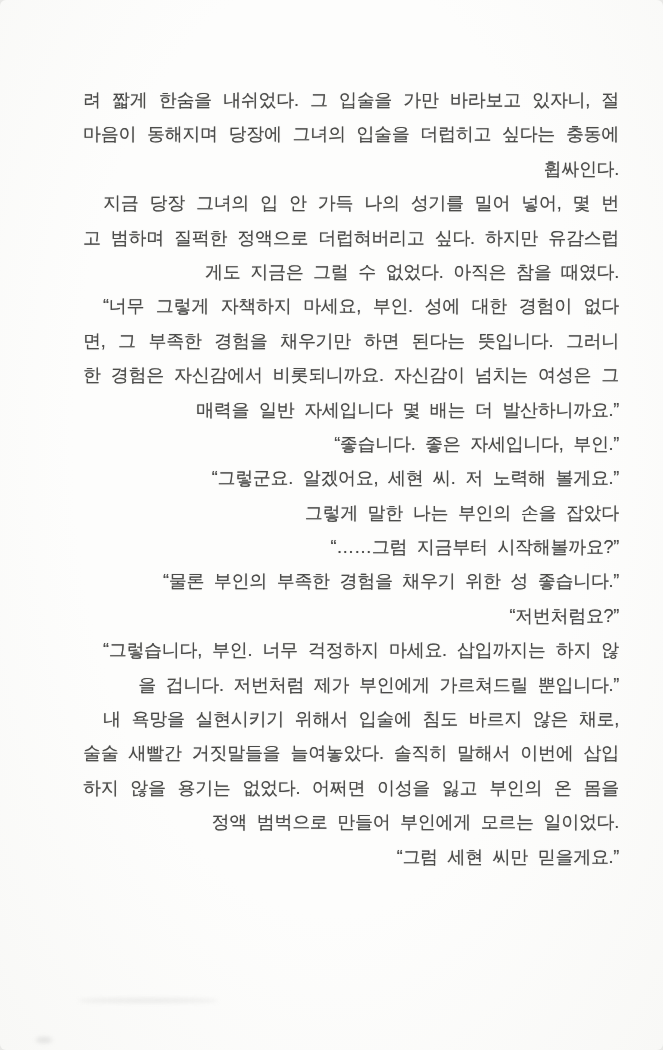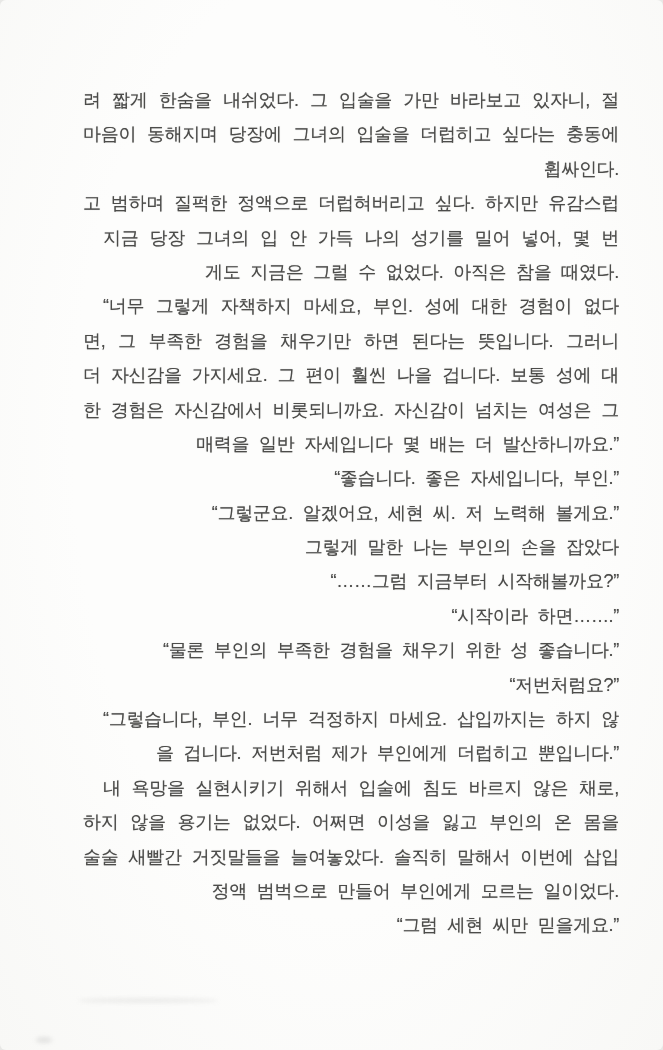--- a/index.html
+++ b/index.html
@@ -68,40 +68,38 @@
 </style>
 </head>
 <body>
 
 <div class="page" style="color: rgb(76, 76, 74);">
 
   <div class="text-block" id="lines-container">
       <div class="line justify">려 짧게 한숨을 내쉬었다. 그 입술을 가만 바라보고 있자니, 절로</div>
       <div class="line justify">마음이 동해지며 당장에 그녀의 입술을 더럽히고 싶다는 충동에</div>
       <div class="line">휩싸인다.</div>
+      <div class="line indent justify">지금 당장 그녀의 입 안 가득 나의 성기를 밀어 넣어, 몇 번이</div>
       <div class="line justify">고 범하며 질퍽한 정액으로 더럽혀버리고 싶다. 하지만 유감스럽</div>
-      <div class="line indent justify">지금 당장 그녀의 입 안 가득 나의 성기를 밀어 넣어, 몇 번이</div>
       <div class="line">게도 지금은 그럴 수 없었다. 아직은 참을 때였다.</div>
       <div class="line indent justify">“너무 그렇게 자책하지 마세요, 부인. 성에 대한 경험이 없다</div>
       <div class="line justify">면, 그 부족한 경험을 채우기만 하면 된다는 뜻입니다. 그러니 좀</div>
-      <div class="line justify">더 자신감을 가지세요. 그 편이 훨씬 나을 겁니다. 보통 성에 대</div>
       <div class="line justify">한 경험은 자신감에서 비롯되니까요. 자신감이 넘치는 여성은 그</div>
       <div class="line">매력을 일반 자세입니다 몇 배는 더 발산하니까요.”</div>
       <div class="line indent">“좋습니다. 좋은 자세입니다, 부인.”</div>
       <div class="line indent">“그렇군요. 알겠어요, 세현 씨. 저 노력해 볼게요.”</div>
       <div class="line indent">그렇게 말한 나는 부인의 손을 잡았다</div>
       <div class="line indent">“……그럼 지금부터 시작해볼까요?”</div>
-      <div class="line indent">“시작이라 하면…….”</div>
       <div class="line indent">“물론 부인의 부족한 경험을 채우기 위한 성 좋습니다.”</div>
       <div class="line indent">“저번처럼요?”</div>
       <div class="line indent justify">“그렇습니다, 부인. 너무 걱정하지 마세요. 삽입까지는 하지 않</div>
-      <div class="line">을 겁니다. 저번처럼 제가 부인에게 더럽히고 뿐입니다.”</div>
+      <div class="line">을 겁니다. 저번처럼 제가 부인에게 가르쳐드릴 뿐입니다.”</div>
       <div class="line indent justify">내 욕망을 실현시키기 위해서 입술에 침도 바르지 않은 채로,</div>
+      <div class="line justify">술술 새빨간 거짓말들을 늘여놓았다. 솔직히 말해서 이번에 삽입</div>
       <div class="line justify">하지 않을 용기는 없었다. 어쩌면 이성을 잃고 부인의 온 몸을</div>
-      <div class="line justify">술술 새빨간 거짓말들을 늘여놓았다. 솔직히 말해서 이번에 삽입</div>
       <div class="line">정액 범벅으로 만들어 부인에게 모르는 일이었다.</div>
       <div class="line indent">“그럼 세현 씨만 믿을게요.”</div>
     </div>
 
 
   <div class="smudge-a"></div>
   <div class="smudge-b"></div>
 
 </div>
 

